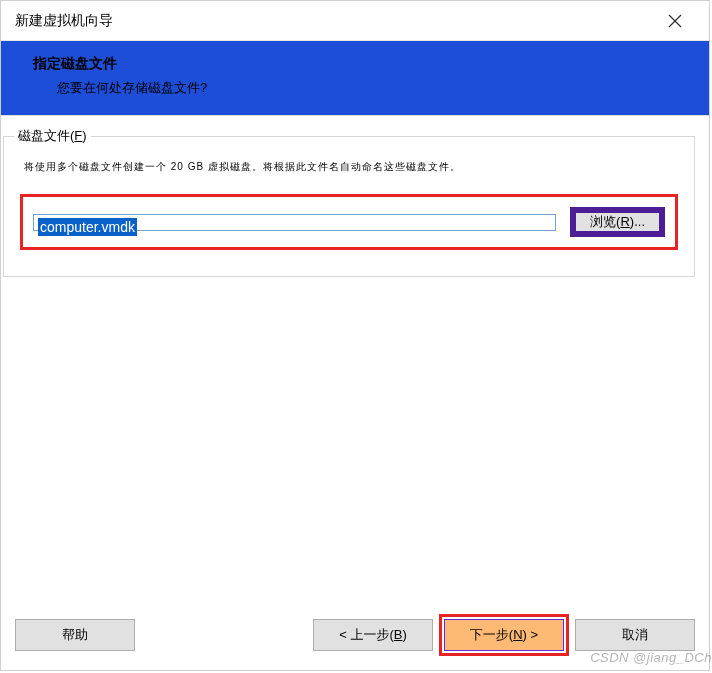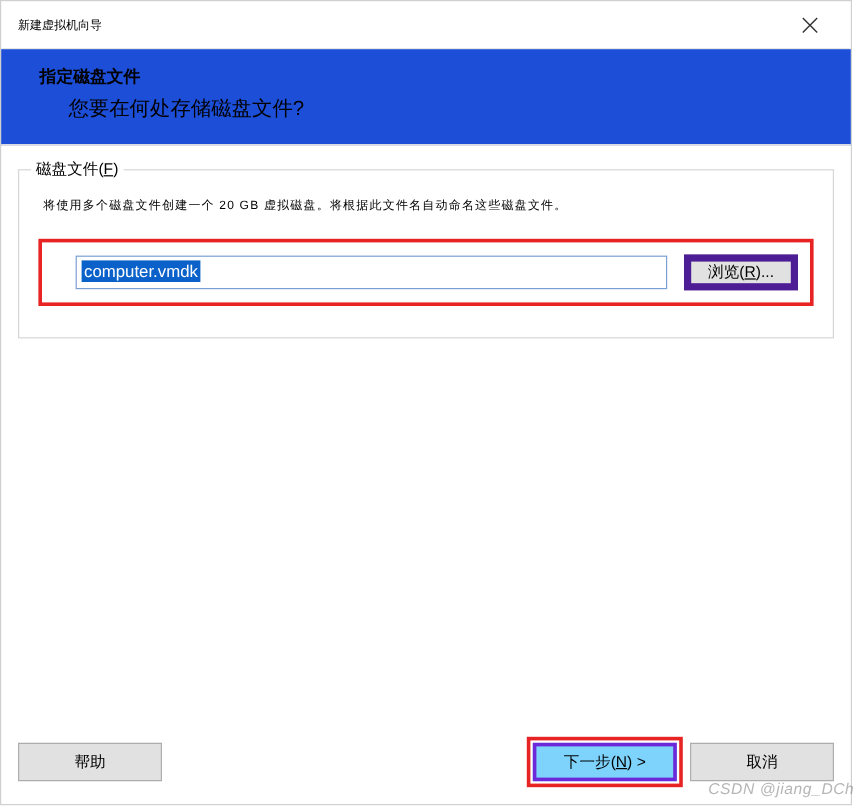--- a/index.html
+++ b/index.html
@@ -22,21 +22,21 @@
 }
 .titlebar {
   height: 40px;
   display: flex;
   align-items: center;
   padding: 0 14px;
   border-bottom: 1px solid #e5e5e5;
 }
 .titlebar .title {
   flex: 1;
-  font-size: 10px;
+  font-size: 14px;
 }
 .close-btn {
   width: 40px;
   height: 40px;
   display: flex;
   align-items: center;
   justify-content: center;
   cursor: pointer;
 }
 .close-btn svg { width: 14px; height: 14px; }
@@ -44,26 +44,26 @@
   padding: 14px 22px 18px 32px;
   border-bottom: 1px solid #dcdcdc;
   background: #1d4ed8;
 }
 .header .hd-title {
   font-size: 14px;
   font-weight: bold;
   margin-bottom: 6px;
 }
 .header .hd-sub {
-  font-size: 17px;
+  font-size: 13px;
   padding-left: 24px;
 }
 .content {
   flex: 1;
-  padding: 16px 14px 0 14px;
+  padding: 16px 14px 0 2px;
 }
 .group {
   border: 1px solid #d6d6d6;
   padding: 20px 16px 26px 16px;
   position: relative;
   margin-top: 4px;
 }
 .group-label {
   position: absolute;
   top: -10px;
@@ -82,27 +82,26 @@
 }
 .file-row {
   border: 3px solid #e72323;
   padding: 10px 10px;
   display: flex;
   align-items: center;
   gap: 14px;
 }
 .file-input {
   flex: 1;
-  height: 28px;
+  height: 17px;
   border: 1px solid #7a9fd4;
   padding: 0 4px;
   font-size: 14px;
   background: #fff;
   position: relative;
-  margin-left: 18px;
 }
 .file-input .selection {
   display: inline-block;
   background: #0a61c9;
   color: #fff;
   padding: 1px 2px;
   margin-top: 3px;
   font-family: Arial, sans-serif;
 }
 .browse-btn {
@@ -132,22 +131,22 @@
   padding: 0 16px;
 }
 .btn.help { min-width: 120px; }
 .next-wrap {
   border: 3px solid #e72323;
   display: inline-flex;
   padding: 2px;
   margin: 0 2px;
 }
 .next-wrap .btn {
-  border: 3px solid #6d28d9;
-  background: #7dd3fc;
+  border: 1px solid #6d28d9;
+  background: #fdba74;
 }
 .watermark {
   position: absolute;
   right: 0;
   bottom: 8px;
   font-size: 13px;
   color: rgba(120,120,120,0.55);
   font-style: italic;
   letter-spacing: 0.5px;
   pointer-events: none;
@@ -188,20 +187,23 @@
         <button class="browse-btn">
           <span>浏览(</span><u>R</u><span>)...</span>
         </button>
       </div>
     </div>
   </div>
 
   <div class="footer">
     <button class="btn help">帮助</button>
     <div class="spacer"></div>
+    <button class="btn">
+      <span>&lt; 上一步(</span><u>B</u><span>)</span>
+    </button>
     <span class="next-wrap">
       <button class="btn">
         <span>下一步(</span><u>N</u><span>) &gt;</span>
       </button>
     </span>
     <button class="btn">取消</button>
   </div>
 </div>
 
 <div class="watermark">CSDN @jiang_DCh</div>

